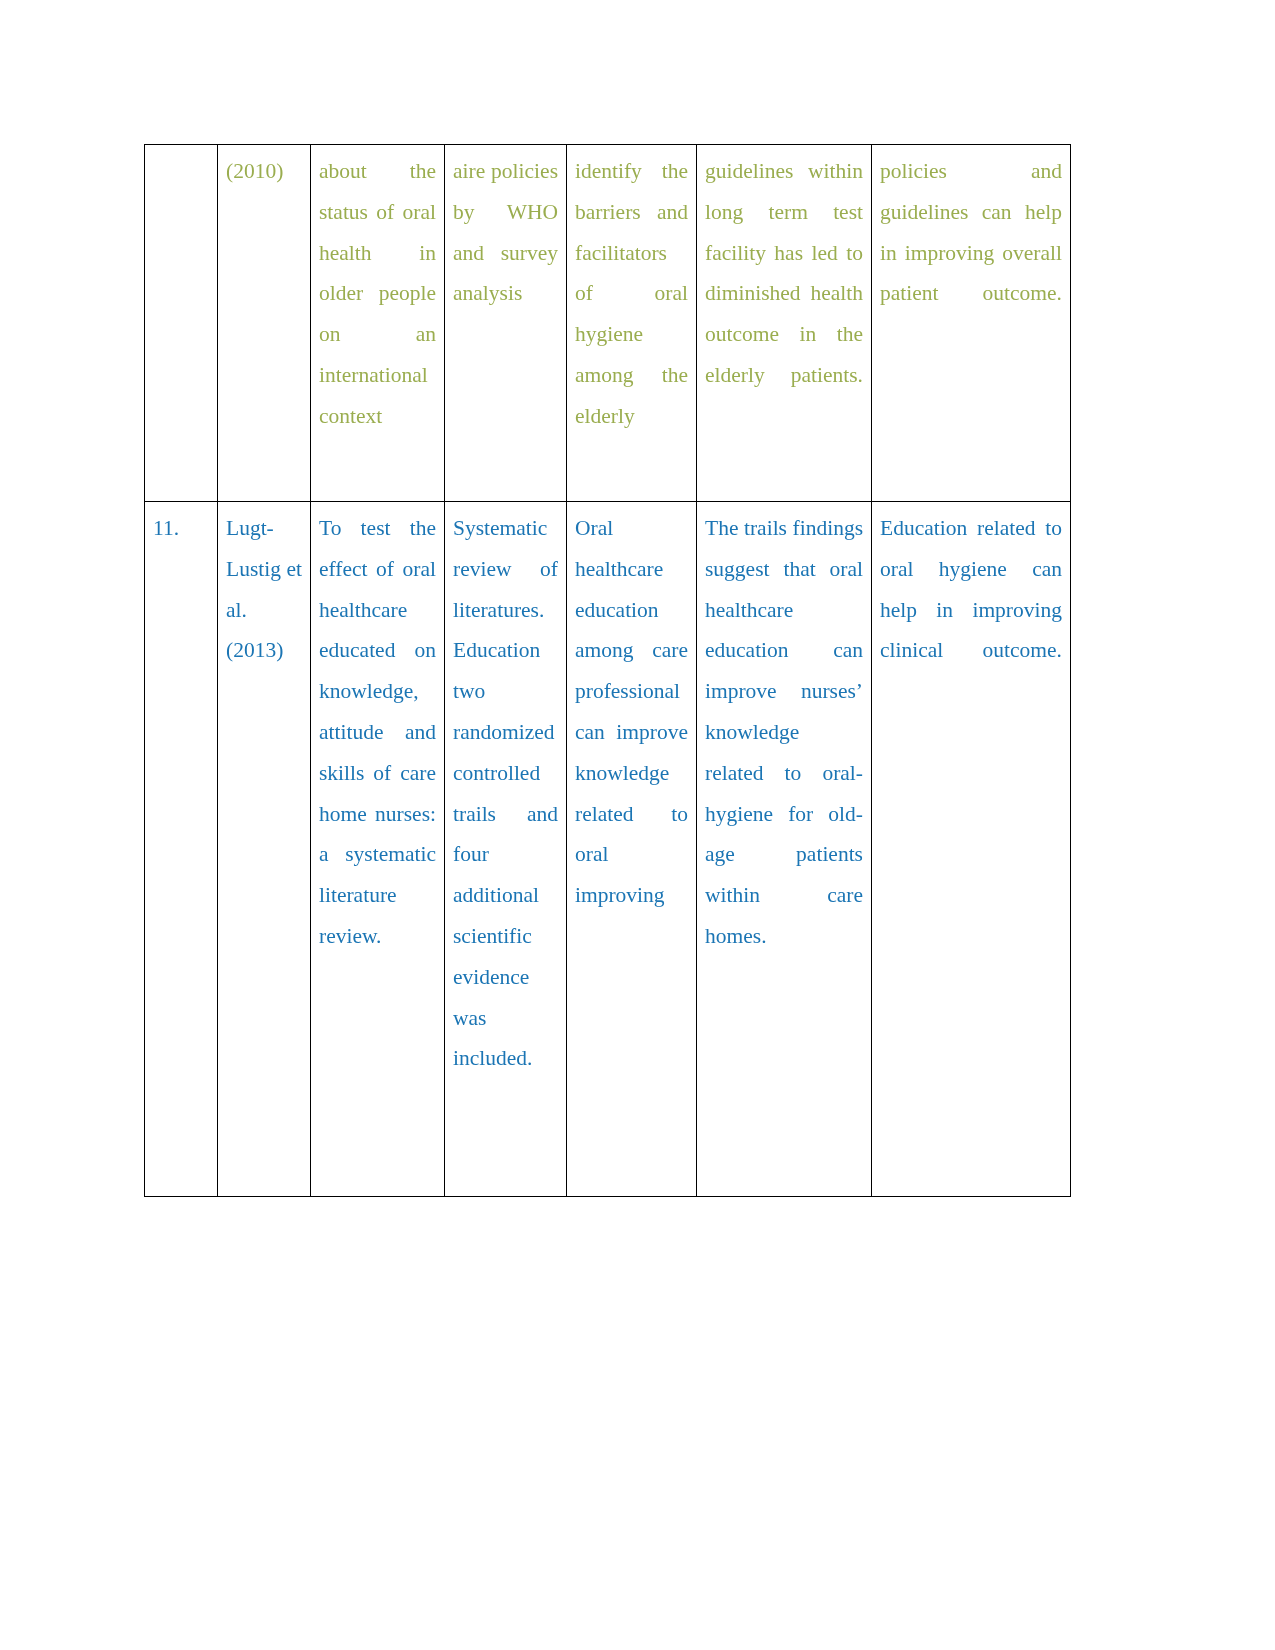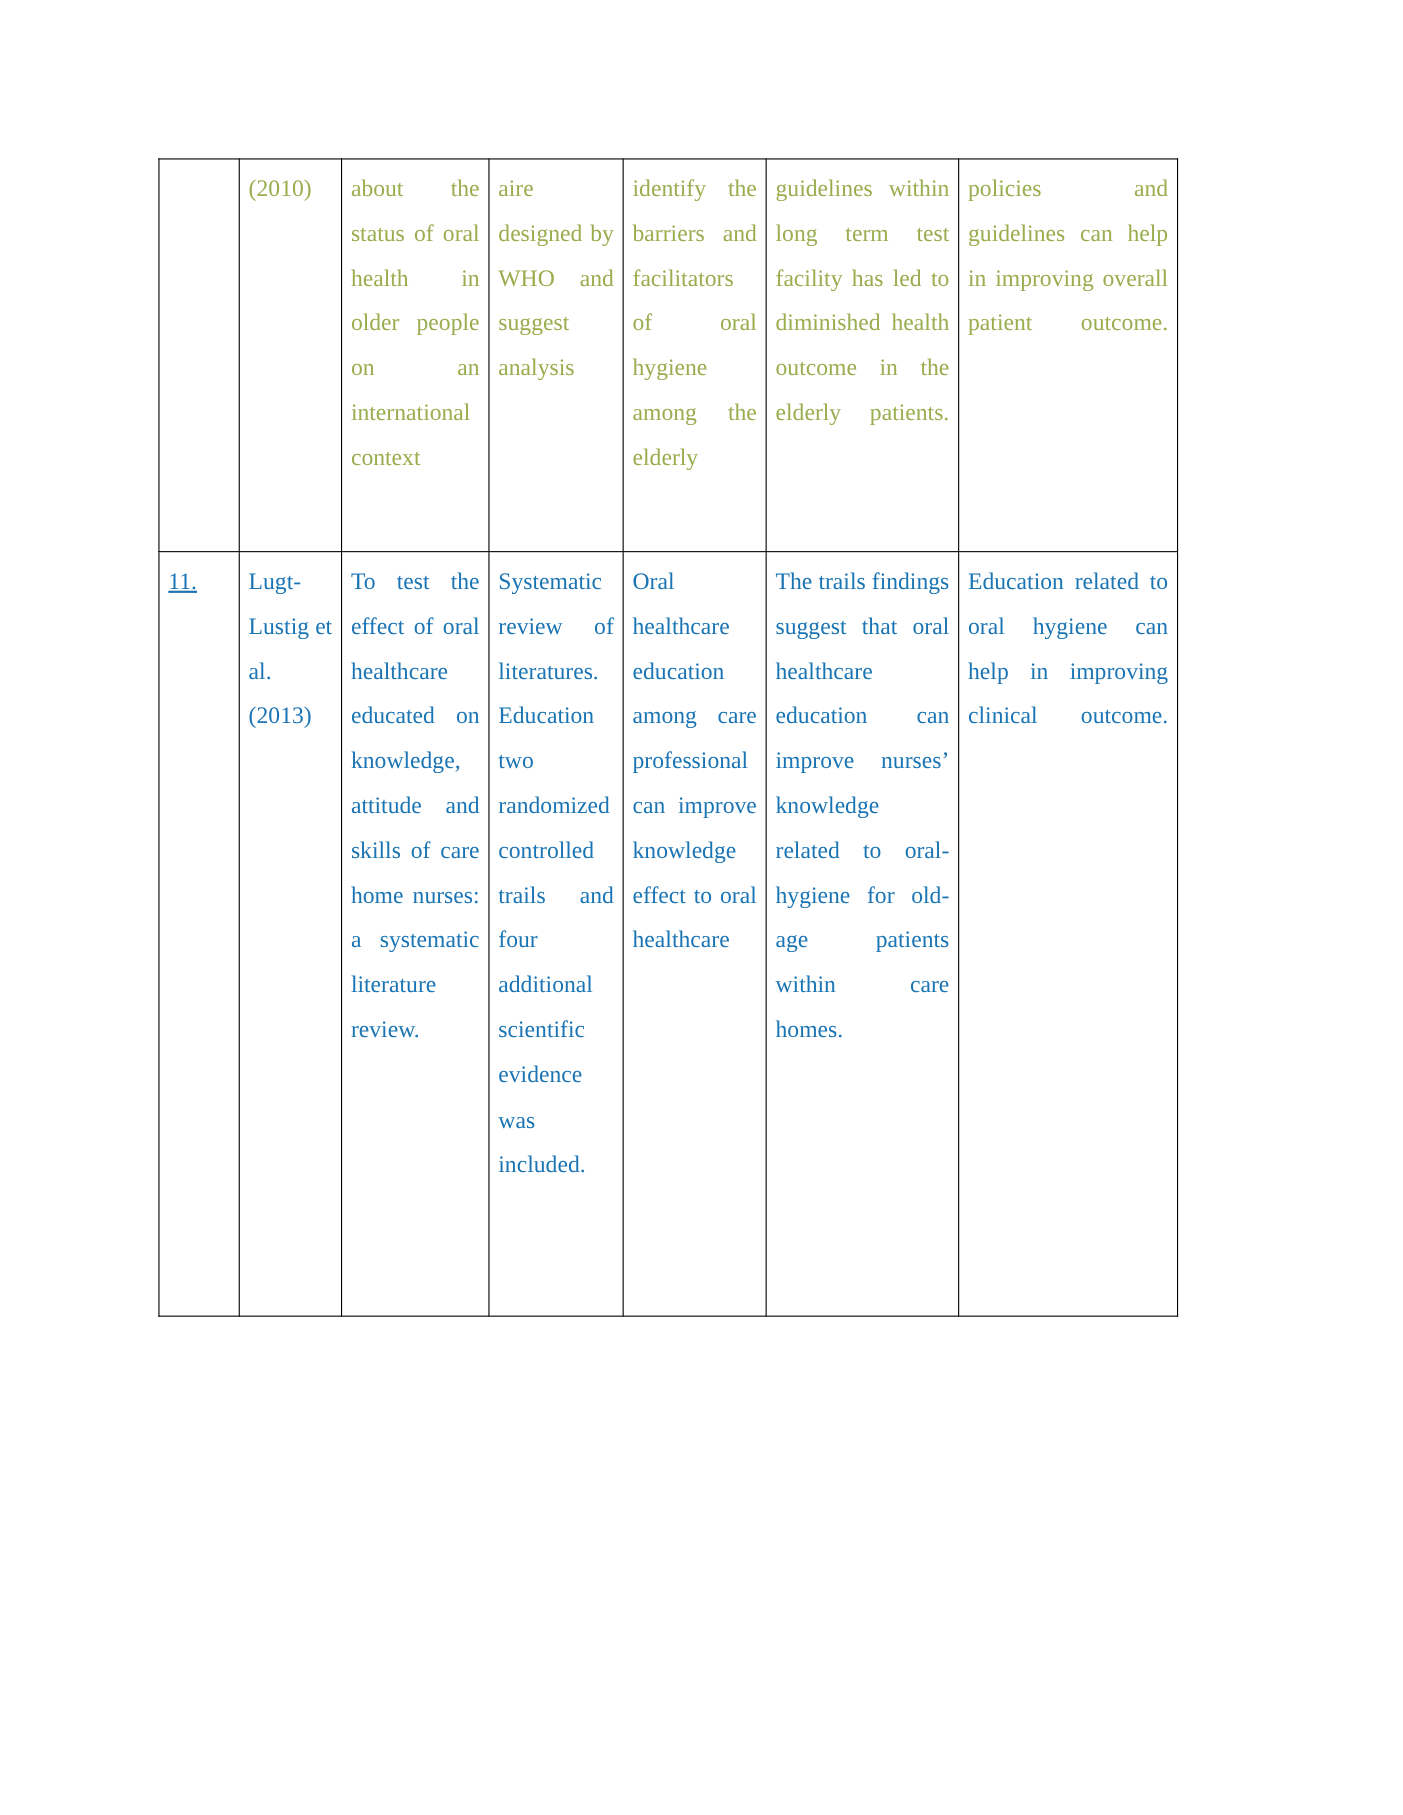--- a/index.html
+++ b/index.html
@@ -61,21 +61,21 @@
   }
   
   .cell-p:after {
     content: "";
     display: inline-block;
     width: 100%;
   }
   .row-olive td.tall { height: 340px; }
   .row-blue  td.tall { height: 678px; }
   .num-cell { text-align: left; }
-  .num-cell .cell-p { text-align: left; text-decoration: underline; }
+  .num-cell .cell-p { text-align: left; }
   .num-cell .cell-p:after { display: none; }
 </style>
 </head>
 <body>
 
 <div class="page">
 
   <table class="review-table">
     <colgroup>
       <col class="c1">
@@ -91,21 +91,21 @@
         <td class="num-cell tall">
           <p class="cell-p"></p>
         </td>
         <td class="tall">
           <p class="cell-p">(2010)</p>
         </td>
         <td class="tall">
           <p class="cell-p">about the status of oral health in older people on an international context</p>
         </td>
         <td class="tall">
-          <p class="cell-p">aire designed by WHO and suggest analysis</p>
+          <p class="cell-p">aire policies by WHO and survey analysis</p>
         </td>
         <td class="tall">
           <p class="cell-p">identify the barriers and facilitators of oral hygiene among the elderly</p>
         </td>
         <td class="tall">
           <p class="cell-p">guidelines within long term test facility has led to diminished health outcome in the elderly patients.</p>
         </td>
         <td class="tall">
           <p class="cell-p">policies and guidelines can help in improving overall patient outcome.</p>
         </td>
@@ -117,21 +117,21 @@
         <td class="tall">
           <p class="cell-p">Lugt-Lustig et al. (2013)</p>
         </td>
         <td class="tall">
           <p class="cell-p">To test the effect of oral healthcare educated on knowledge, attitude and skills of care home nurses: a systematic literature review.</p>
         </td>
         <td class="tall">
           <p class="cell-p">Systematic review of literatures. Education two randomized controlled trails and four additional scientific evidence was included.</p>
         </td>
         <td class="tall">
-          <p class="cell-p">Oral healthcare education among care professional can improve knowledge effect to oral healthcare</p>
+          <p class="cell-p">Oral healthcare education among care professional can improve knowledge related to oral improving</p>
         </td>
         <td class="tall">
           <p class="cell-p">The trails findings suggest that oral healthcare education can improve nurses’ knowledge related to oral-hygiene for old-age patients within care homes.</p>
         </td>
         <td class="tall">
           <p class="cell-p">Education related to oral hygiene can help in improving clinical outcome.</p>
         </td>
       </tr>
     </tbody>
   </table>

